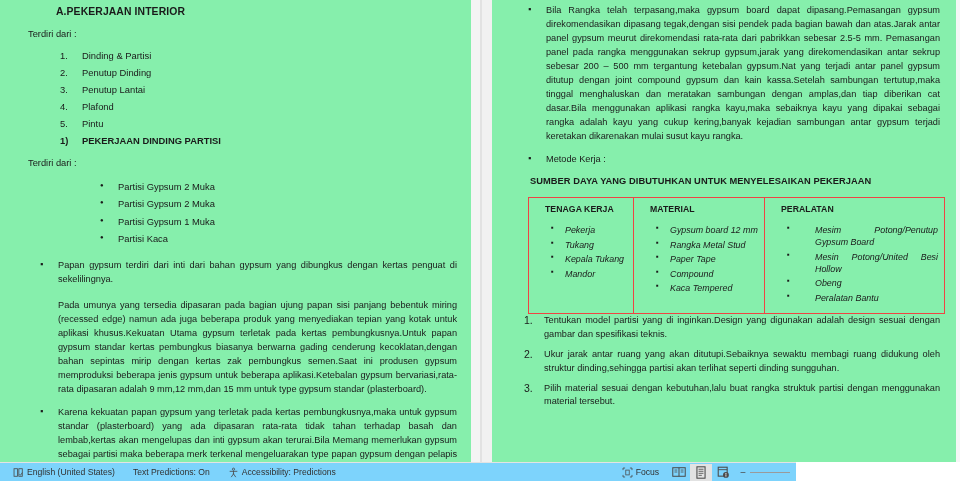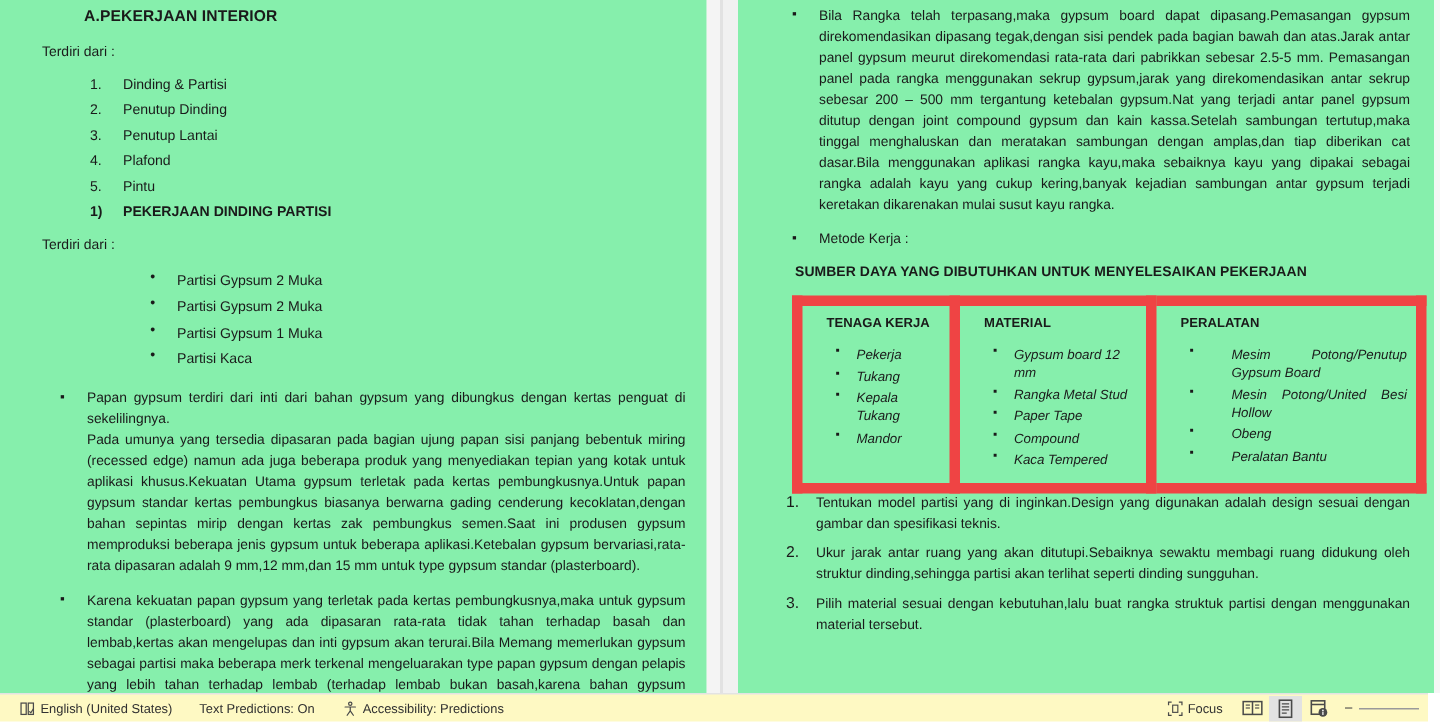--- a/index.html
+++ b/index.html
@@ -122,21 +122,21 @@
     top: -1px;
     font-size: 9px;
   }
   .just {
     text-align: justify;
     text-justify: inter-word;
     margin: 0;
     font-size: 9.2px;
     line-height: 1.52;
   }
-  .just + .just { margin-top: 0px; }
+  .just + .just { margin-top: 12px; }
 
   
   ul.squares-r { margin: 0; padding: 0; list-style: none; }
   ul.squares-r > li {
     position: relative;
     padding-left: 36px;
     margin-bottom: 9px;
   }
   ul.squares-r > li::before {
     content: "\25AA";
@@ -154,21 +154,21 @@
   }
 
   
   table.resources {
     border-collapse: collapse;
     width: 416px;
     margin: 0 0 0 18px;
     table-layout: fixed;
   }
   table.resources td {
-    border: 7px solid #ef4444;
+    border: 1px solid #ef4444;
     vertical-align: top;
     padding: 5px 6px 7px 16px;
     font-size: 8.9px;
   }
   table.resources col.c1 { width: 105px; }
   table.resources col.c2 { width: 131px; }
   table.resources col.c3 { width: 180px; }
   .cell-head {
     font-weight: bold;
     font-size: 8.7px;
@@ -222,22 +222,22 @@
     display: block;
     text-align: justify;
     font-size: 9.2px;
     line-height: 1.5;
   }
 
   
   #statusbar {
     position: absolute;
     left: 0; bottom: 0;
-    width: 952px; height: 19px;
-    background: #fef9c3;
+    width: 796px; height: 19px;
+    background: #7dd3fc;
     border-top: 1px solid #e3e3e3;
     display: flex;
     align-items: center;
     font-size: 8.6px;
     color: #313131;
   }
   .sb-group { display: flex; align-items: center; }
   .sb-item {
     display: flex; align-items: center;
     gap: 3px;

